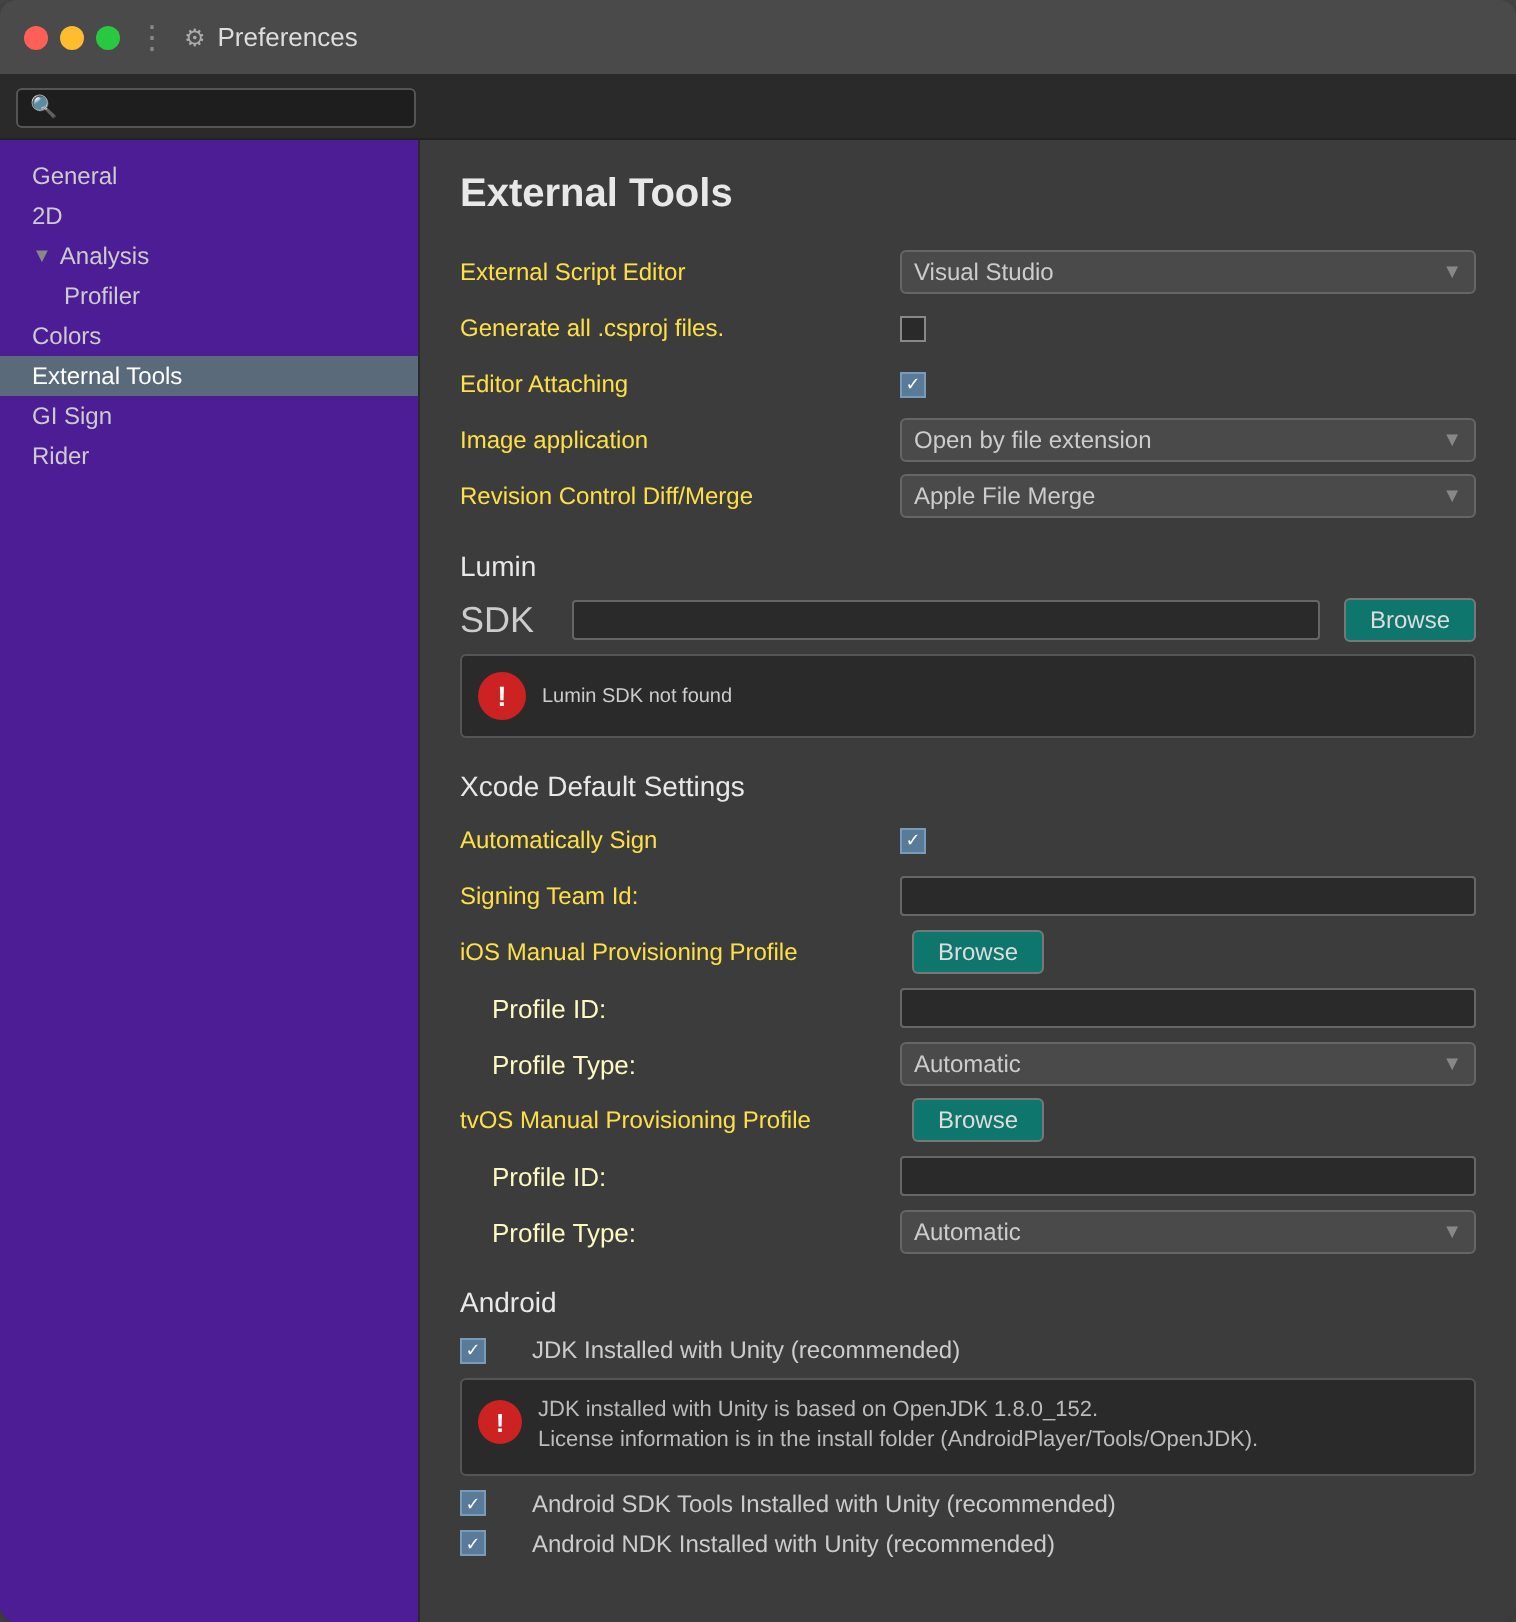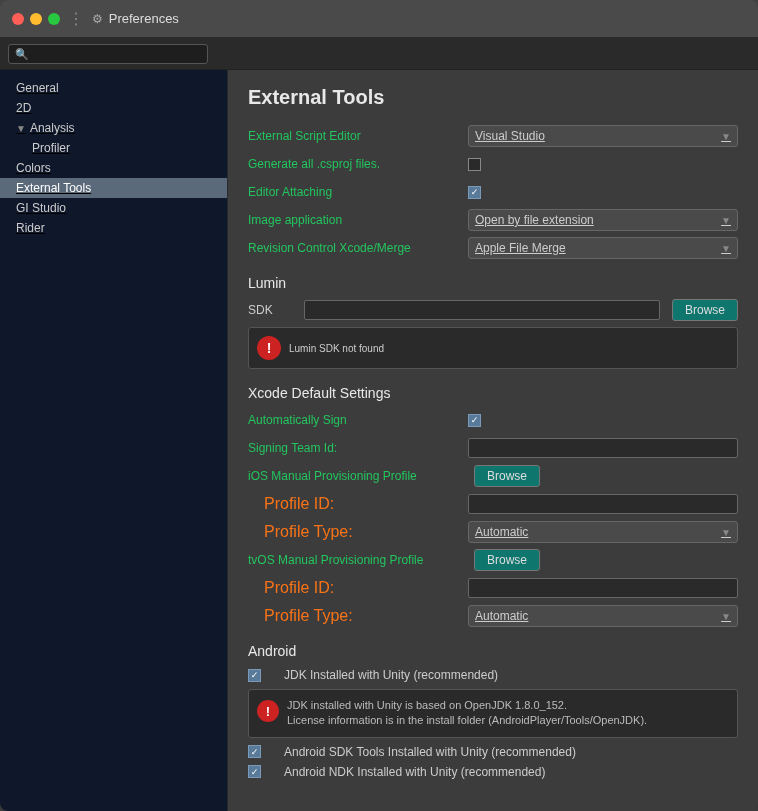--- a/index.html
+++ b/index.html
@@ -83,27 +83,26 @@
       height: 20px;
       padding: 0 6px;
       font-size: 11px;
     }
     .content-area {
       display: flex;
       flex: 1;
       overflow: hidden;
     }
     .sidebar {
-      width: 228px;
-      background: #0f172a;
+      width: 210px;
+      background: #4c1d95;
       border-right: 1px solid #2a2a2a;
       padding: 8px 0;
       flex-shrink: 0;
       overflow-y: auto;
-      text-decoration: underline;
     }
     .sidebar-item {
       padding: 3px 16px;
       color: #ccc;
       cursor: pointer;
       font-size: 12px;
       display: flex;
       align-items: center;
     }
     .sidebar-item.active {
@@ -138,51 +137,50 @@
       margin-top: 16px;
       margin-bottom: 8px;
     }
     .form-row {
       display: flex;
       align-items: center;
       margin-bottom: 6px;
       min-height: 22px;
     }
     .form-label {
-      color: #22c55e;
+      color: #fde047;
       width: 220px;
       flex-shrink: 0;
       font-size: 12px;
     }
     .form-label-indent {
-      color: #f97316;
+      color: #fef9c3;
       width: 220px;
       flex-shrink: 0;
-      font-size: 16px;
+      font-size: 13px;
       padding-left: 16px;
     }
     .form-control-area {
       flex: 1;
       display: flex;
       align-items: center;
     }
     .dropdown {
       background: #4a4a4a;
       border: 1px solid #666;
       border-radius: 3px;
       color: #ccc;
       height: 22px;
       padding: 0 6px;
       font-size: 12px;
       display: flex;
       align-items: center;
       justify-content: space-between;
       cursor: pointer;
       width: 100%;
-      text-decoration: underline;
     }
     .dropdown-arrow {
       color: #888;
       font-size: 10px;
     }
     .checkbox {
       width: 13px;
       height: 13px;
       border: 1px solid #888;
       background: #2a2a2a;
@@ -283,21 +281,21 @@
       line-height: 1.4;
     }
     .sdk-row {
       display: flex;
       align-items: center;
       gap: 6px;
       margin-bottom: 6px;
     }
     .sdk-label {
       color: #ccc;
-      font-size: 12px;
+      font-size: 18px;
       width: 50px;
       flex-shrink: 0;
     }
     .sdk-input {
       flex: 1;
       background: #2a2a2a;
       border: 1px solid #666;
       border-radius: 2px;
       color: #ccc;
       height: 20px;
@@ -354,21 +352,21 @@
       <div class="sidebar-item indented">
         <span>Profiler</span>
       </div>
       <div class="sidebar-item">
         <span>Colors</span>
       </div>
       <div class="sidebar-item active">
         <span>External Tools</span>
       </div>
       <div class="sidebar-item">
-        <span>GI Studio</span>
+        <span>GI Sign</span>
       </div>
       <div class="sidebar-item">
         <span>Rider</span>
       </div>
     </div>
 
     <div class="main-content">
       <div class="page-title">External Tools</div>
 
       <div class="form-row">
@@ -400,21 +398,21 @@
         <span class="form-label">Image application</span>
         <div class="form-control-area">
           <div class="dropdown">
             <span>Open by file extension</span>
             <span class="dropdown-arrow">▼</span>
           </div>
         </div>
       </div>
 
       <div class="form-row">
-        <span class="form-label">Revision Control Xcode/Merge</span>
+        <span class="form-label">Revision Control Diff/Merge</span>
         <div class="form-control-area">
           <div class="dropdown">
             <span>Apple File Merge</span>
             <span class="dropdown-arrow">▼</span>
           </div>
         </div>
       </div>
 
       <div class="section-title">Lumin</div>
 

